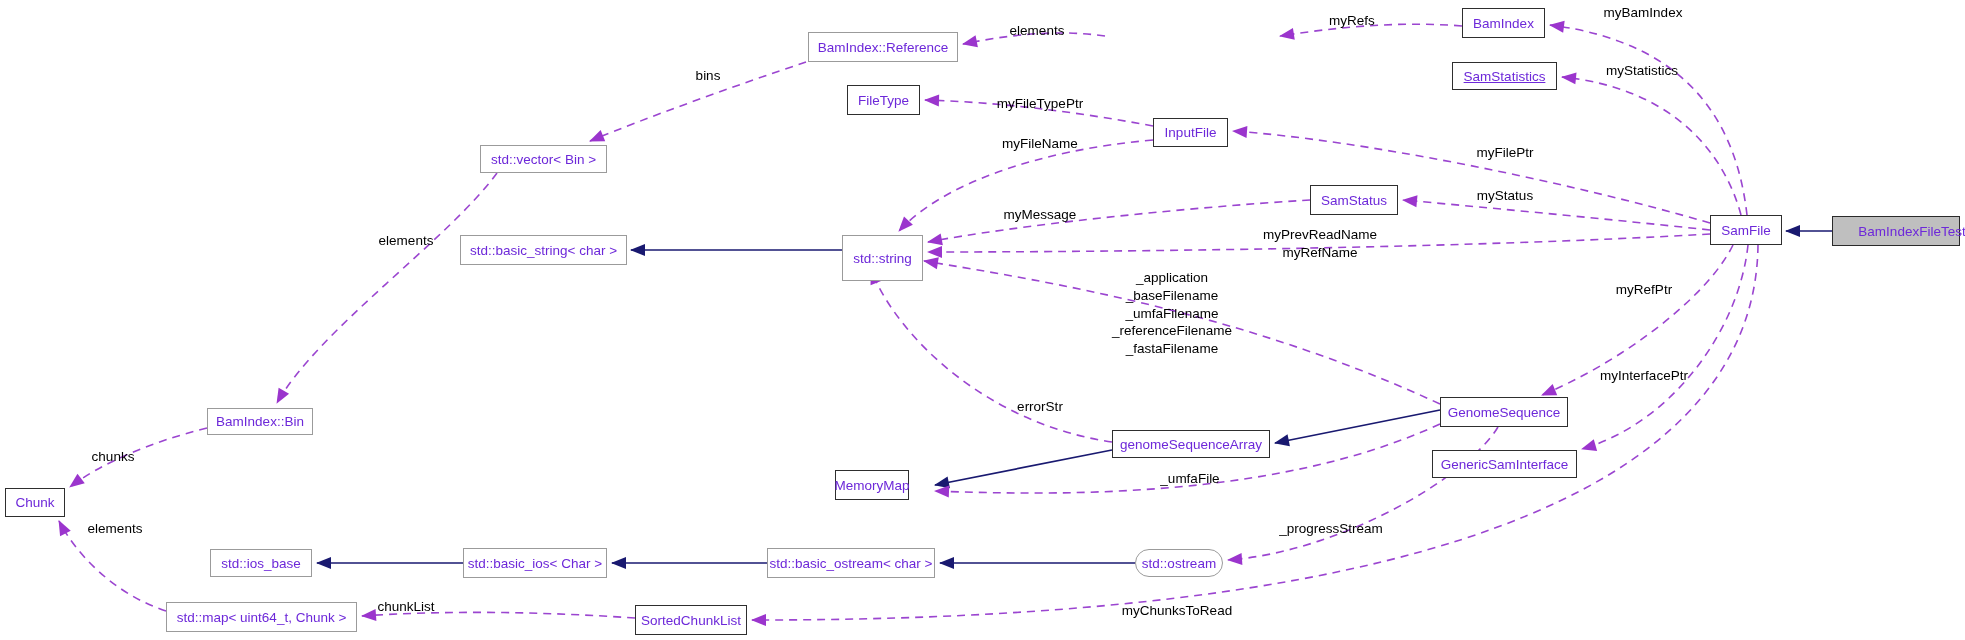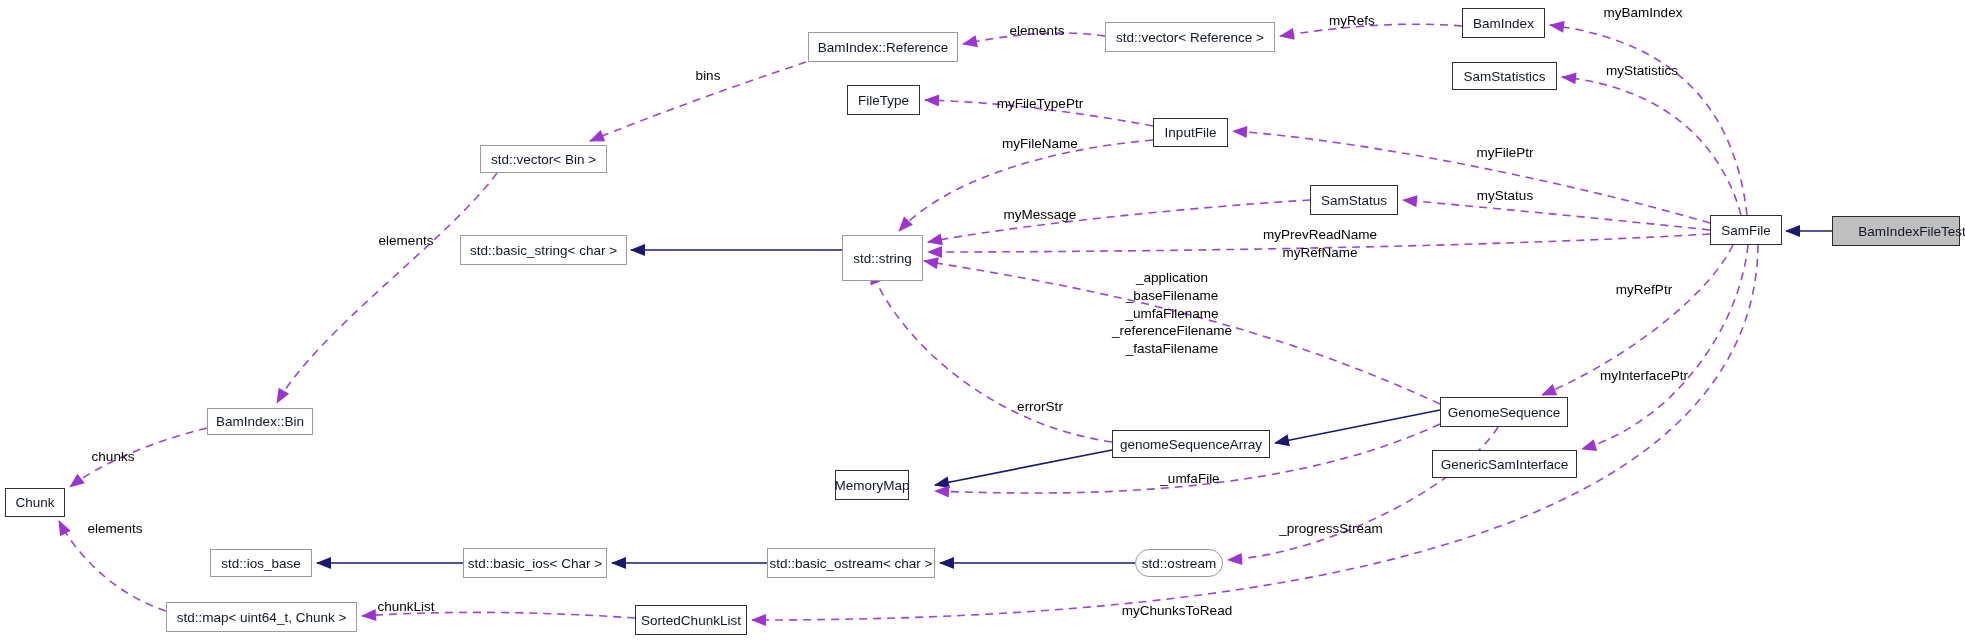--- a/index.html
+++ b/index.html
@@ -9,21 +9,21 @@
     background:#ffffff;
     font-family:"Liberation Sans", sans-serif;
     overflow:hidden;
   }
   #edge-layer { position:absolute; left:0; top:0; width:1965px; height:640px; }
   .edge-inheritance { fill:none; stroke:#191970; stroke-width:1.7; }
   .edge-member { fill:none; stroke:#9b45d0; stroke-width:1.6; stroke-dasharray:8 6; }
   .node {
     position:absolute; box-sizing:border-box;
     display:flex; align-items:center; justify-content:center;
-    background:#ffffff; color:#0f172a;
+    background:#ffffff; color:#6d28d9;
     font-size:13.5px; white-space:nowrap;
     z-index:2;
   }
   .node.internal { border:1.6px solid #2e2e2e; }
   .node.external { border:1px solid #9b9b9b; }
   .node.focus    { border:1.7px solid #2a2a2a; background:#bfbfbf; }
   .edge-label {
     position:absolute; transform:translate(-50%,-50%);
     font-size:13.5px; line-height:1.32; color:#000000;
     white-space:pre-line; text-align:center; z-index:3;
@@ -70,27 +70,24 @@
         <path d="M635,618 C548,612 448,610 362,616" class="edge-member" marker-end="url(#arr-member)"></path>
         <path d="M166,611 C114,594 76,554 59,521" class="edge-member" marker-end="url(#arr-member)"></path>
         <path d="M207,428 C150,442 100,464 70,487" class="edge-member" marker-end="url(#arr-member)"></path>
         <path d="M497,173 C448,240 318,330 277,403" class="edge-member" marker-end="url(#arr-member)"></path>
         <path d="M806,62 C737,85 648,117 590,141" class="edge-member" marker-end="url(#arr-member)"></path>
       </g>
   </svg>
 <div class="node external" style="left: 808px; top: 32px; width: 150px; height: 30px;">
       <span>BamIndex::Reference</span>
     </div>
-    <div class="node external" style="left: 1105px; top: 22px; width: 170px; height: 30px;">
-      <span>std::vector&lt; Reference &gt;</span>
-    </div>
     <div class="node internal" style="left: 1462px; top: 8px; width: 83px; height: 30px;">
       <span>BamIndex</span>
     </div>
-    <div class="node internal" style="left: 1452px; top: 62px; width: 105px; height: 28px;">
+    <div class="node internal" style="left: 1452px; top: 62px; width: 105px; height: 28px; text-decoration: underline;">
       <span>SamStatistics</span>
     </div>
     <div class="node internal" style="left: 847px; top: 85px; width: 73px; height: 30px;">
       <span>FileType</span>
     </div>
     <div class="node internal" style="left: 1153px; top: 118px; width: 75px; height: 29px;">
       <span>InputFile</span>
     </div>
     <div class="node internal" style="left: 1310px; top: 185px; width: 88px; height: 30px;">
       <span>SamStatus</span>

